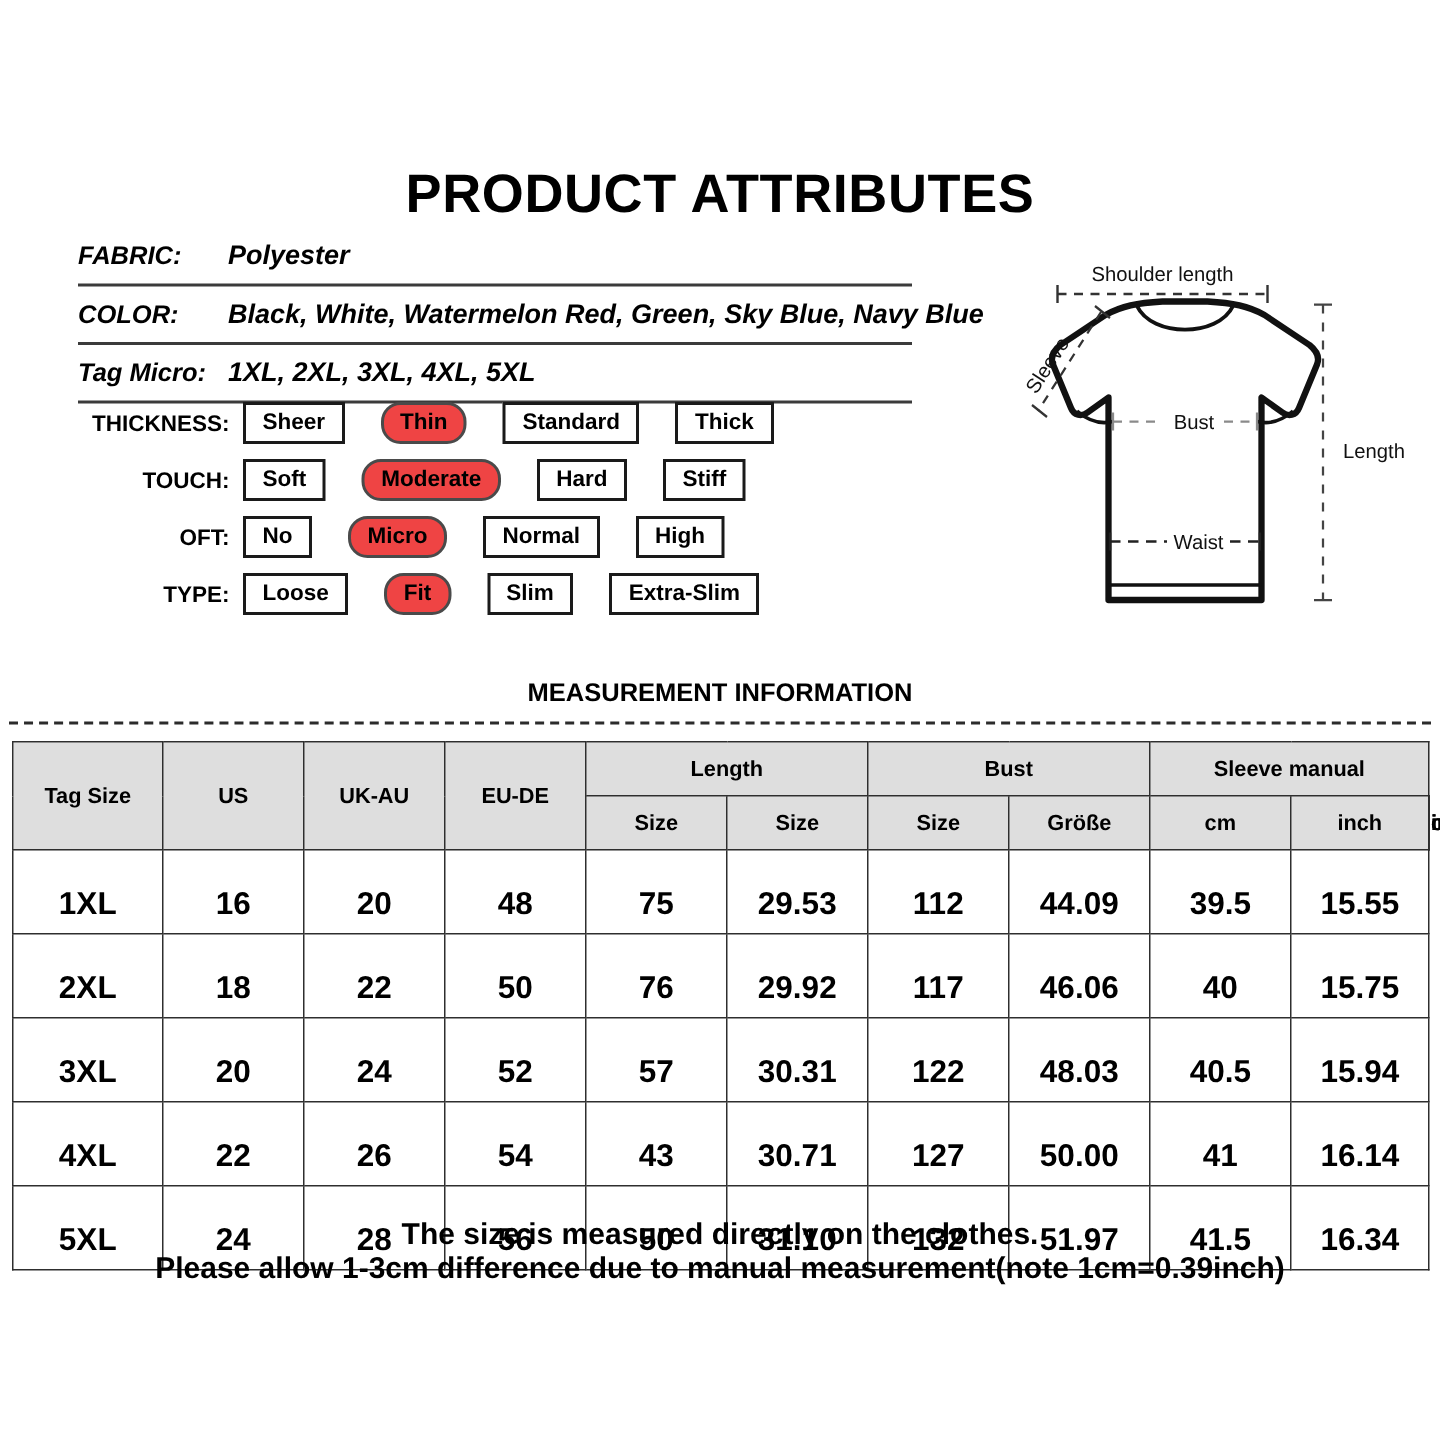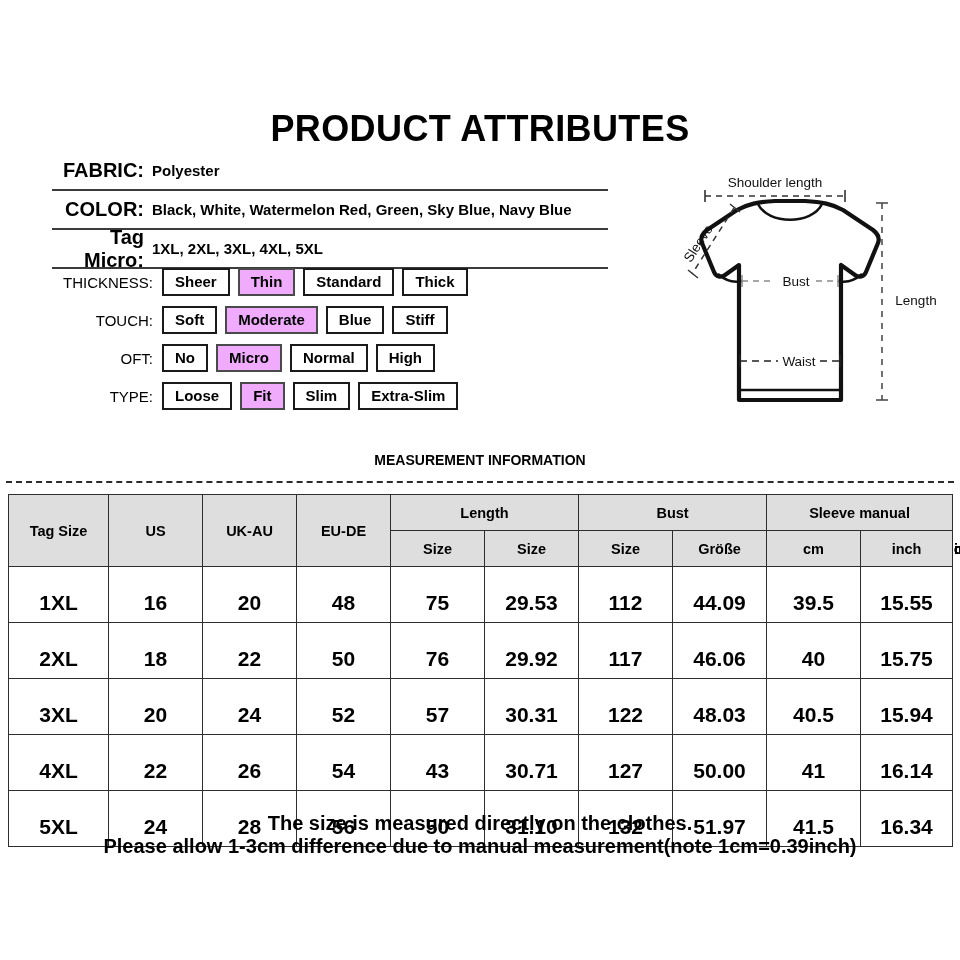--- a/index.html
+++ b/index.html
@@ -35,30 +35,32 @@
     left: 52px;
     width: 560px;
   }
   .attr-row {
     display: flex;
     align-items: center;
     height: 37px;
   }
   .attr-label {
     width: 92px;
-    text-align: right;
-    font-size: 20px;
+    text-align: left;
+    font-size: 17px;
     font-weight: bold;
     flex: 0 0 92px;
+    font-style: italic;
   }
   .attr-value {
-    font-size: 15px;
+    font-size: 18px;
     font-weight: bold;
     padding-left: 8px;
     white-space: nowrap;
+    font-style: italic;
   }
   .attr-divider {
     width: 556px;
     height: 0;
     border-top: 2px solid #3b3b3b;
   }
 
   
   .options {
     position: absolute;
@@ -69,59 +71,60 @@
   .opt-row {
     display: flex;
     align-items: center;
     height: 38px;
   }
   .opt-label {
     width: 110px;
     flex: 0 0 110px;
     text-align: right;
     font-size: 15px;
-    font-weight: normal;
+    font-weight: bold;
     padding-right: 9px;
     box-sizing: border-box;
   }
   .opt-btn {
     border: 2px solid #1a1a1a;
     background: #ffffff;
     font-family: "Liberation Sans", sans-serif;
     font-size: 15px;
     font-weight: bold;
     color: #000000;
     padding: 3px 11px 4px 11px;
-    margin-right: 8px;
+    margin-right: 24px;
     line-height: 17px;
     white-space: nowrap;
     cursor: pointer;
   }
   .opt-btn.selected {
-    background: #f0abfc;
+    background: #ef4444;
     border-color: #4a4a4a;
+    border-radius: 13px;
   }
 
   
   .tshirt-figure {
     position: absolute;
     top: 168px;
     left: 630px;
     width: 330px;
     height: 252px;
   }
 
   
   .meas-title {
     position: absolute;
     top: 452px;
     left: 0;
     width: 960px;
     text-align: center;
-    font-size: 14px;
+    font-size: 17px;
     font-weight: bold;
   }
   .dashed-rule {
     position: absolute;
     top: 481px;
     left: 6px;
     width: 948px;
     height: 0;
     border-top: 2px dashed #2b2b2b;
   }
@@ -201,21 +204,21 @@
     <button class="opt-btn">Sheer</button>
     <button class="opt-btn selected">Thin</button>
     <button class="opt-btn">Standard</button>
     <button class="opt-btn">Thick</button>
   </div>
 
   <div class="opt-row">
     <div class="opt-label">TOUCH:</div>
     <button class="opt-btn">Soft</button>
     <button class="opt-btn selected">Moderate</button>
-    <button class="opt-btn">Blue</button>
+    <button class="opt-btn">Hard</button>
     <button class="opt-btn">Stiff</button>
   </div>
 
   <div class="opt-row">
     <div class="opt-label">OFT:</div>
     <button class="opt-btn">No</button>
     <button class="opt-btn selected">Micro</button>
     <button class="opt-btn">Normal</button>
     <button class="opt-btn">High</button>
   </div>

